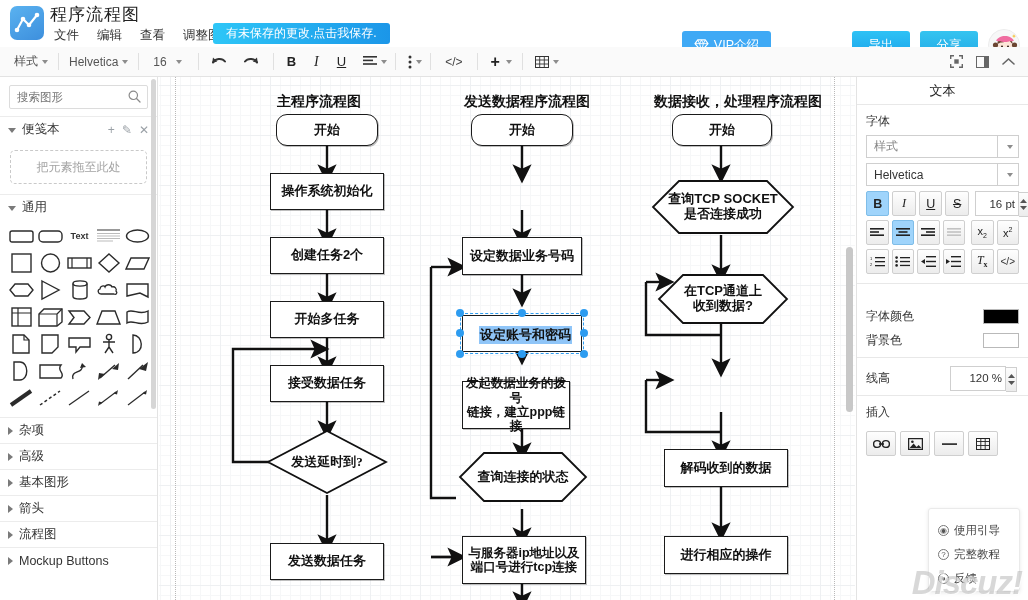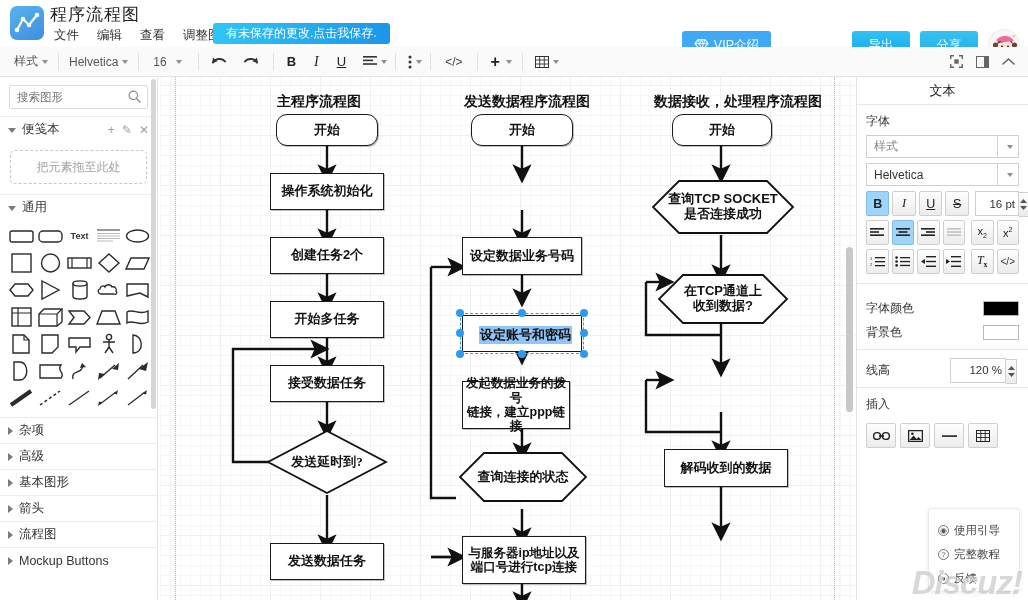--- a/index.html
+++ b/index.html
@@ -661,20 +661,21 @@
 是否连接成功</span>
     </div>
     <div class="hex" style="left:498px; top:196px; width:132px; height:52px;">
       <svg width="132" height="52">
           <path d="M26,2 L106,2 L130,26 L106,50 L26,50 L2,26 Z" fill="#fff" stroke="#111" stroke-width="1.8"></path>
         </svg>
       <span class="shape-label" style="white-space:pre-line;">在TCP通道上
 收到数据?</span>
     </div>
     <div class="node" style="left:505px; top:372px; width:124px; height:38px;">解码收到的数据</div>
+    <div class="node" style="left:505px; top:459px; width:124px; height:38px;">进行相应的操作</div>
 
     <div class="v-scroll"></div>
   </div>
 
   <div class="rp">
     <div class="rp-title">文本</div>
 
     <div class="rp-sec-label">字体</div>
 
     <div class="rp-field">
@@ -792,21 +793,21 @@
       <div class="tbtn" style="margin-left:3px;">
         <span style="font-family:'Liberation Serif',serif;font-style:italic;font-size:12px;">T<sub style="font-size:8px;font-style:normal;font-weight:bold;">x</sub></span>
       </div>
       <div class="tbtn">
         <span style="font-size:10px;color:#333;">&lt;/&gt;</span>
       </div>
     </div>
 
     <div class="rp-div"></div>
 
-    <div class="color-row" style="margin-top:12px;">
+    <div class="color-row" style="margin-top:20px;">
       <span class="lbl">字体颜色</span>
       <span class="swatch black"></span>
     </div>
     <div class="color-row">
       <span class="lbl">背景色</span>
       <span class="swatch white"></span>
     </div>
 
     <div class="rp-div" style="margin-top:5px;"></div>
 

